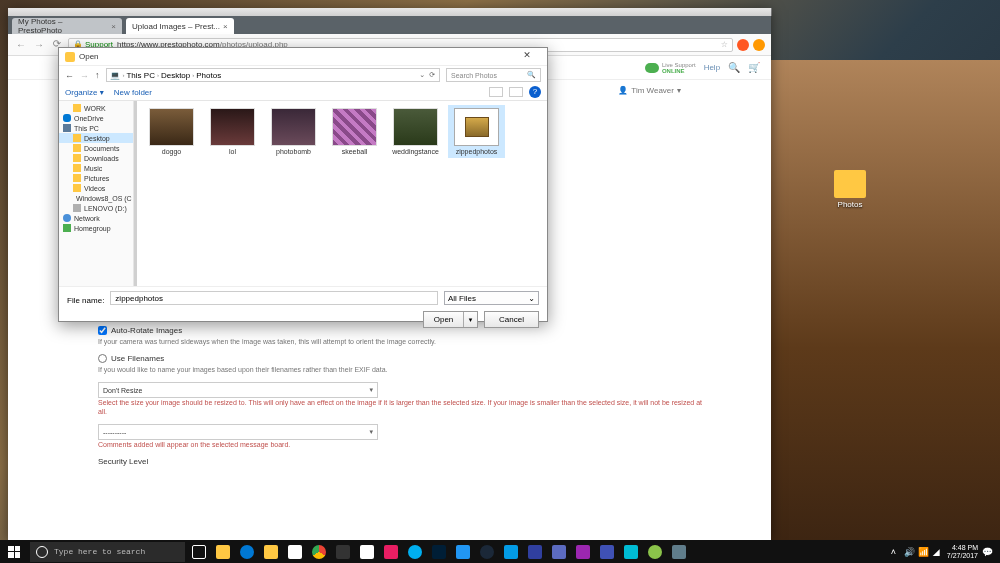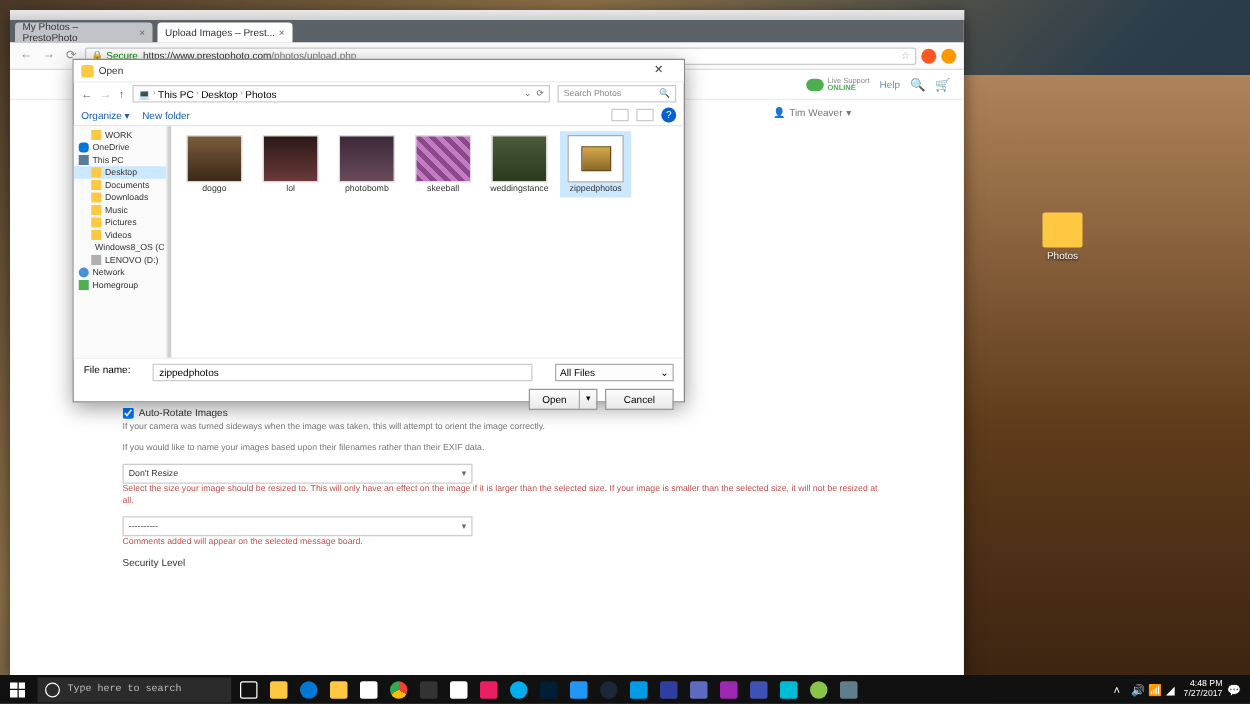--- a/index.html
+++ b/index.html
@@ -89,21 +89,21 @@
 .thumb-doggo { background:linear-gradient(#7a5c3a,#3a2816); }
 .thumb-lol { background:linear-gradient(#2a1818,#6a3a3a); }
 .thumb-photo { background:linear-gradient(#3a2838,#6a4a5a); }
 .thumb-skee { background:repeating-linear-gradient(45deg,#8a4a8a,#8a4a8a 4px,#c47ac4 4px,#c47ac4 8px); }
 .thumb-wed { background:linear-gradient(#4a5a3a,#2a3a1a); }
 .thumb-zip { background:#fff; display:flex; align-items:center; justify-content:center; border:1px solid #aaa; }
 .zip-icon { width:24px; height:20px; background:linear-gradient(#d4a94a,#8a6a2a); border:1px solid #6a4a1a; }
 .file-label { font-size:7px; color:#333; text-align:center; margin-top:2px; }
 
 .dlg-footer { padding:4px 8px; border-top:1px solid #eee; }
-.file-name-row { display:flex; align-items:flex-start; gap:18px; }
+.file-name-row { display:flex; align-items:flex-end; gap:6px; }
 .file-name-row label { font-size:8px; }
 .file-name-input { flex:1; height:14px; border:1px solid #ccc; padding:0 4px; font-size:8px; }
 .file-type-select { width:95px; height:14px; border:1px solid #abadb3; font-size:8px; padding:0 3px; display:flex; align-items:center; justify-content:space-between; background:#fdfdfd; }
 .dlg-buttons { display:flex; justify-content:flex-end; gap:6px; margin-top:6px; }
 .dlg-btn { min-width:55px; height:17px; border:1px solid #999; background:linear-gradient(#fdfdfd,#e8e8e8); font-size:8px; display:flex; align-items:center; justify-content:center; }
 .dlg-btn.split { padding-right:0; }
 .split-arrow { width:14px; height:15px; border-left:1px solid #aaa; text-align:center; font-size:7px; line-height:15px; }
 
 
 .desktop-icon { position:absolute; top:170px; right:130px; width:40px; display:flex; flex-direction:column; align-items:center; gap:2px; }
@@ -165,21 +165,21 @@
       <span class="tab-close">×</span>
     </div>
   </div>
 
   <div class="addr-bar">
     <div class="nav-btn">←</div>
     <div class="nav-btn">→</div>
     <div class="nav-btn">⟳</div>
     <div class="url-box">
       <span style="color:#0a8a0a;margin-right:2px">🔒</span>
-      <span class="secure">Secure</span>
+      <span class="secure">Support</span>
       <span style="color:#333">https://www.prestophoto.com</span>
       <span style="color:#777">/photos/upload.php</span>
       <span style="margin-left:auto;color:#aaa">☆</span>
     </div>
     <div class="ext-icon" style="background:#ff5722"></div>
     <div class="ext-icon" style="background:#ff9800"></div>
   </div>
 
   <div class="page">
     <div class="page-header">
@@ -204,20 +204,24 @@
 
     <div class="upload-hint-right">ated for every gallery in it. If you have</div>
 
     <div class="form-area">
       <div class="checkbox-row">
         <input type="checkbox" checked="" style="width: 9px; height: 9px;">
         <span>Auto-Rotate Images</span>
       </div>
       <div class="hint">If your camera was turned sideways when the image was taken, this will attempt to orient the image correctly.</div>
 
+      <div class="radio-row">
+        <input type="radio" style="width: 9px; height: 9px;">
+        <span>Use Filenames</span>
+      </div>
       <div class="hint">If you would like to name your images based upon their filenames rather than their EXIF data.</div>
 
       <div class="select-box">
         <span>Don't Resize</span>
         <span class="select-arrow">▾</span>
       </div>
       <div class="hint" style="color:#c0504d">Select the size your image should be resized to. This will only have an effect on the image if it is larger than the selected size. If your image is smaller than the selected size, it will not be resized at all.</div>
 
       <div class="select-box">
         <span>----------</span>

